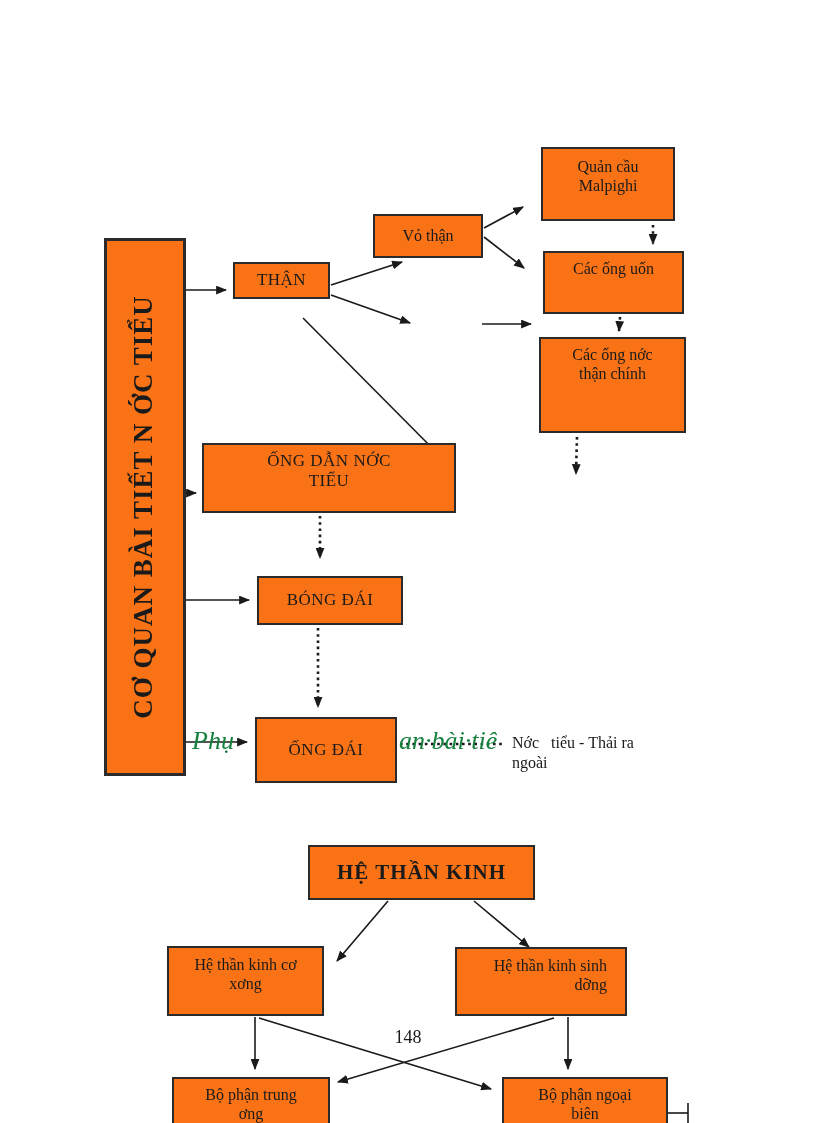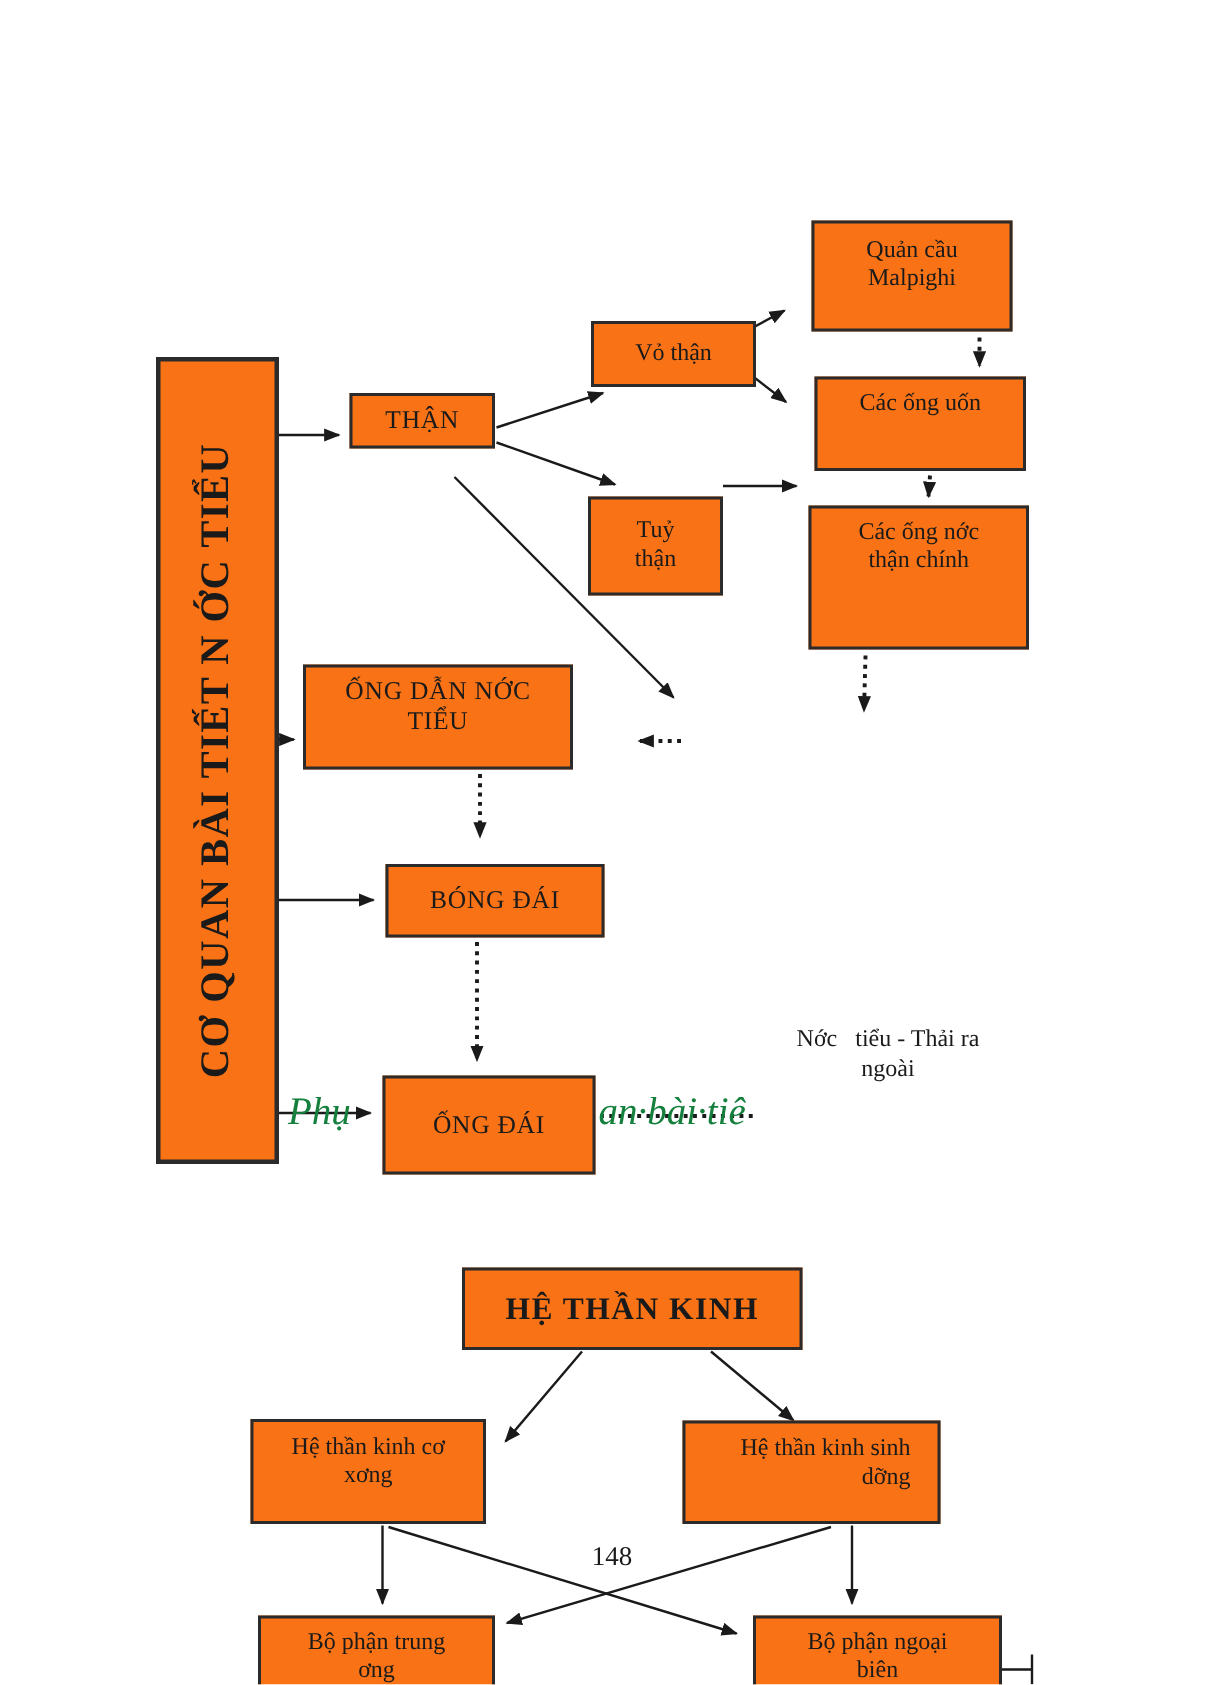--- a/index.html
+++ b/index.html
@@ -40,24 +40,23 @@
   #htk-box .txt{font-size:21px;font-weight:bold;letter-spacing:1px;}
   .handwrite{
     position:absolute;
     font-style:italic;
     font-size:26px;
     color:#15803d;
     white-space:nowrap;
   }
   #output-note{
     position:absolute;
-    left:512px;top:683px;width:160px;
+    left:512px;top:733px;width:160px;
     font-size:16px;line-height:1.25;
     white-space:pre-wrap;
-    text-align:center;
   }
   #page-number{
     position:absolute;
     left:0;right:0;top:1027px;
     text-align:center;
     font-size:18px;
   }
   #connectors{
     position:absolute;left:0;top:0;
     pointer-events:none;
@@ -111,41 +110,38 @@
     </g>
   </svg>
 
   <div id="organ-box" class="node" style="left:104px;top:238px;width:82px;height:538px;"></div>
   <div id="organ-label">CƠ QUAN BÀI TIẾT N ỚC TIỂU</div>
 
   <div class="node v-center" style="left:233px;top:262px;width:97px;height:37px;">
     <span class="txt caps">THẬN</span>
   </div>
 
-  <div class="node v-center" style="left:373px;top:214px;width:110px;height:44px;margin-left:21px;">
+  <div class="node v-center" style="left:373px;top:214px;width:110px;height:44px;">
     <span class="txt small">Vỏ thận</span>
   </div>
 
-  <div class="node v-center" style="left:392px;top:331px;width:90px;height:66px;">
-    <span class="txt small" style="max-width:42px;">Tuỷ thận</span>
-  </div>
 
   <div class="node v-top" style="left:541px;top:147px;width:134px;height:74px;padding-top:9px;">
     <span class="txt small" style="max-width:90px;">Quản cầu Malpighi</span>
   </div>
 
   <div class="node v-top" style="left:543px;top:251px;width:141px;height:63px;padding-top:7px;">
     <span class="txt small">Các ống uốn</span>
   </div>
 
   <div class="node v-top" style="left:539px;top:337px;width:147px;height:96px;padding-top:7px;">
     <span class="txt small" style="max-width:105px;">Các ống nớc thận chính</span>
   </div>
 
-  <div class="node v-top" style="left:202px;top:443px;width:180px;height:70px;padding-top:6px;">
+  <div class="node v-top" style="left:202px;top:443px;width:254px;height:70px;padding-top:6px;">
     <span class="txt caps" style="max-width:155px;">ỐNG DẪN  NỚC TIỂU</span>
   </div>
 
 
   <div class="node v-center" style="left:257px;top:576px;width:146px;height:49px;">
     <span class="txt caps">BÓNG ĐÁI</span>
   </div>
 
   <div class="node v-center" style="left:255px;top:717px;width:142px;height:66px;">
     <span class="txt caps">ỐNG ĐÁI</span>

